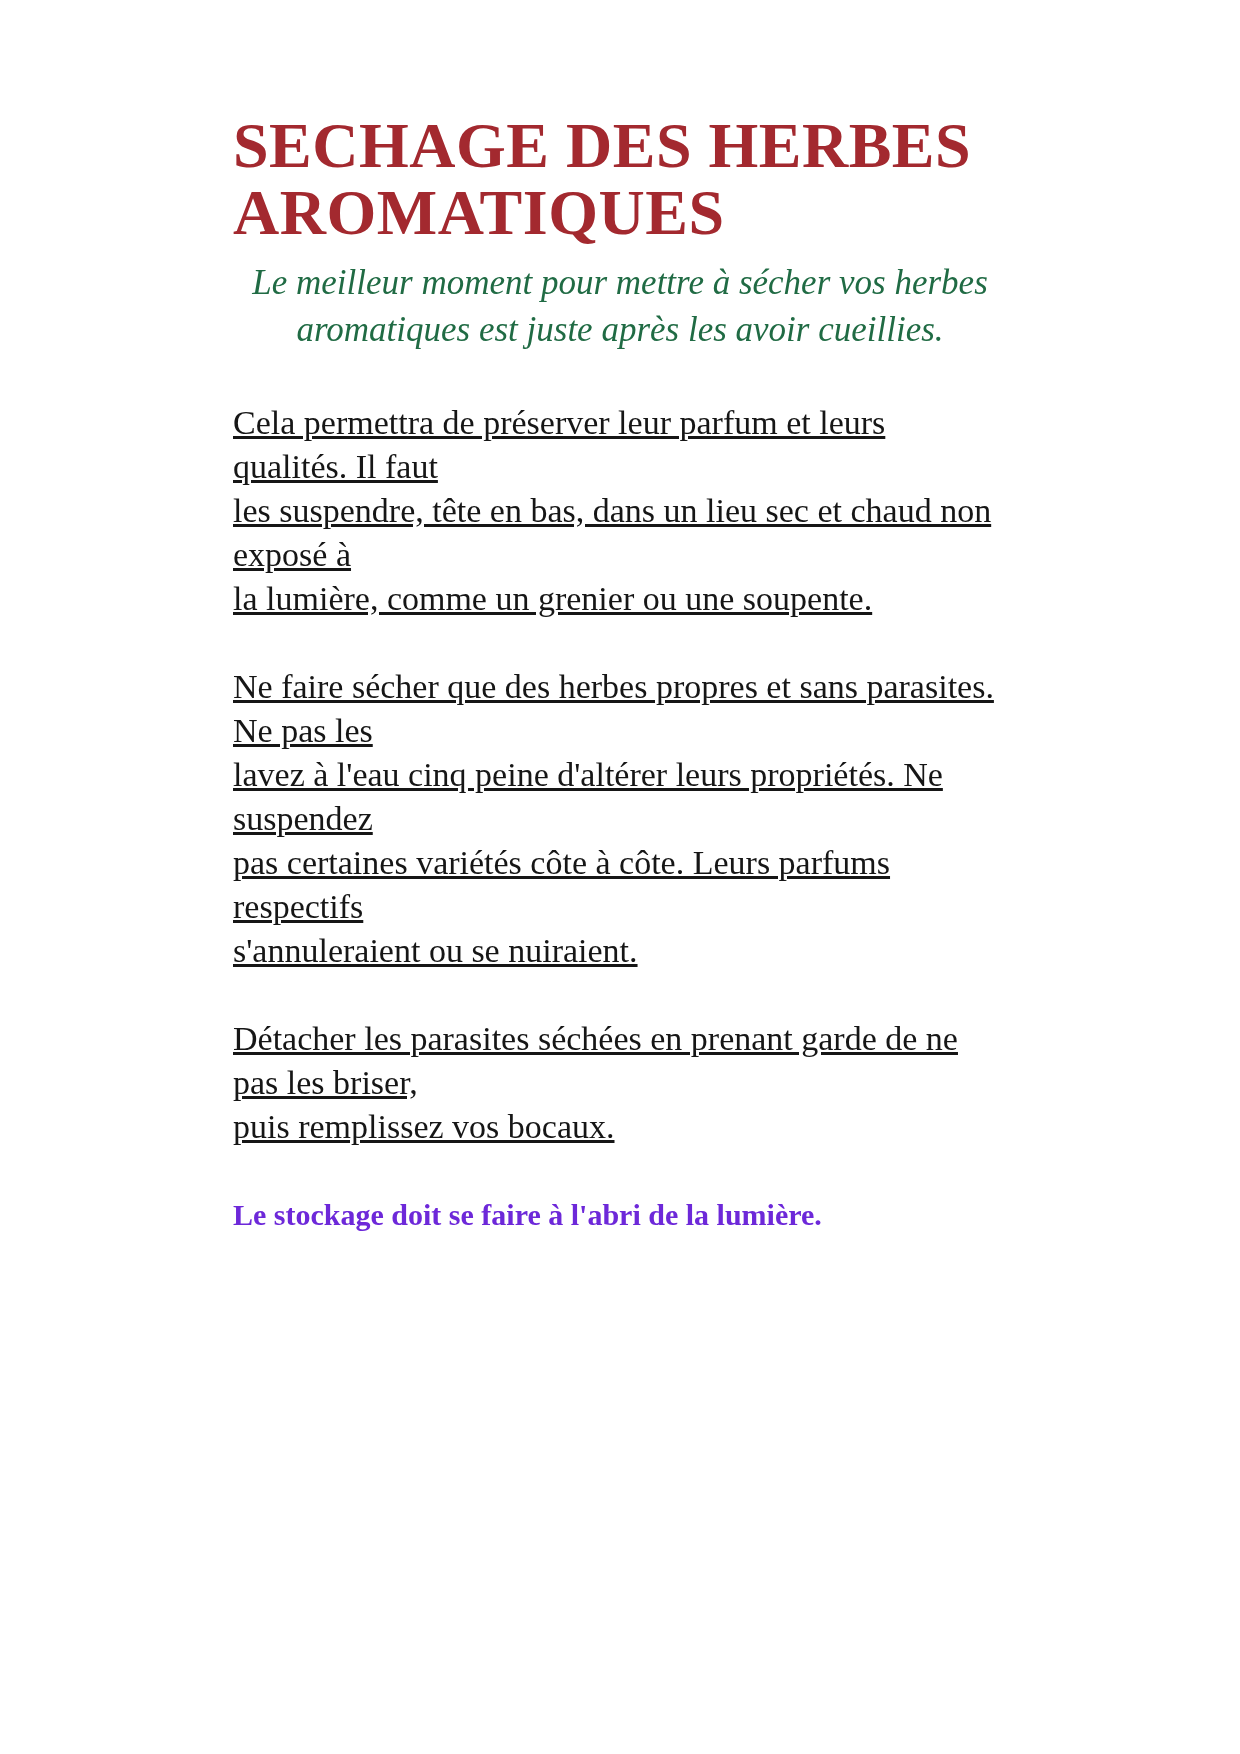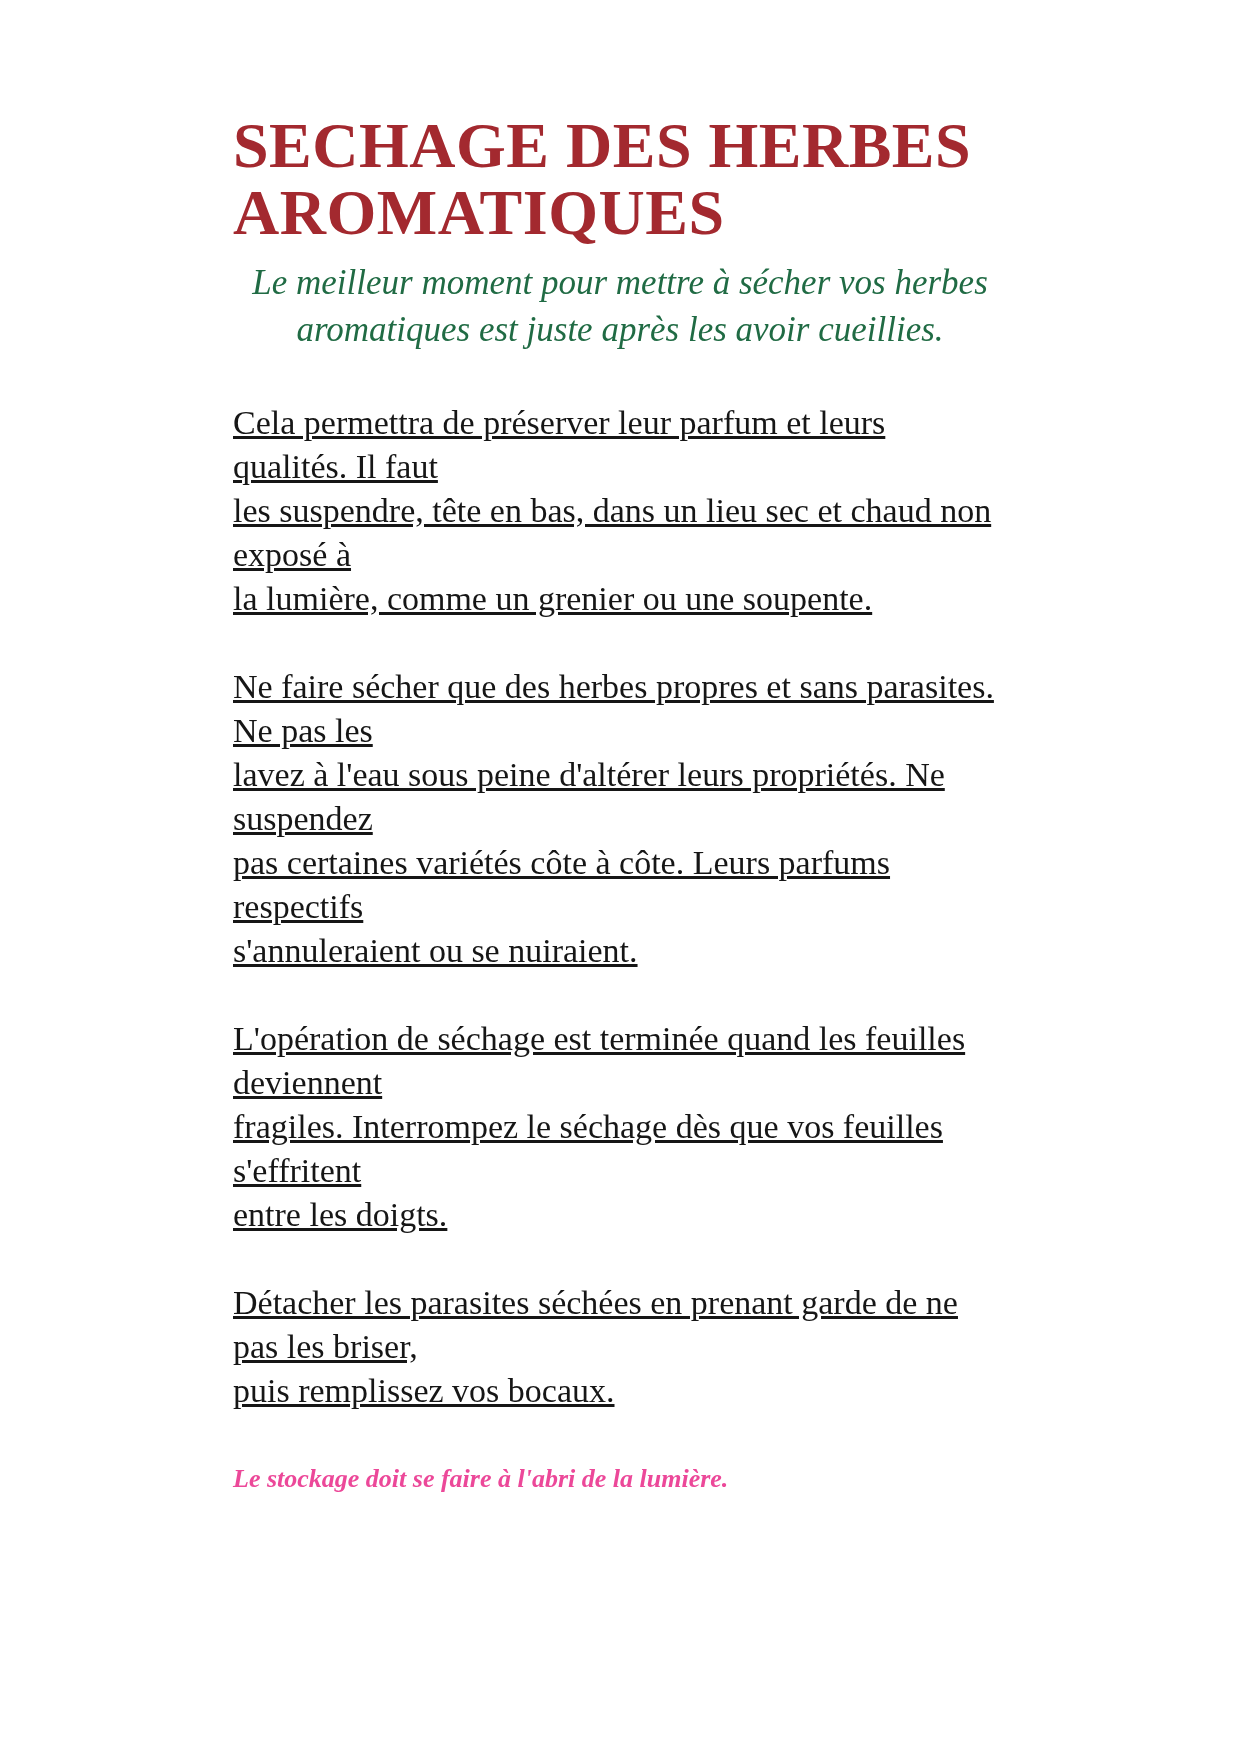--- a/index.html
+++ b/index.html
@@ -40,25 +40,24 @@
   }
   .doc-paragraph {
     font-size: 34px;
     line-height: 44px;
     color: #161616;
     white-space: pre-line;
     margin: 0 0 44px 0;
     text-decoration: underline;
   }
   .doc-closing {
-    font-size: 26px;
+    font-size: 30px;
     line-height: 44px;
     font-weight: bold;
-    font-style: italic;
-    color: #ec4899;
+    color: #6d28d9;
     white-space: pre-line;
     margin: 0;
   }
 </style>
 </head>
 <body>
 
 <div class="page">
 
   <h1 class="doc-title">SECHAGE DES HERBES
@@ -66,26 +65,23 @@
 
   <div class="doc-subtitle">Le meilleur moment pour mettre à sécher vos herbes
 aromatiques est juste après les avoir cueillies.</div>
 
   <div class="doc-paragraph">Cela permettra de préserver leur parfum et leurs qualités. Il faut
 les suspendre, tête en bas, dans un lieu sec et chaud non exposé à
 la lumière, comme un grenier ou une soupente.</div>
 
 
   <div class="doc-paragraph">Ne faire sécher que des herbes propres et sans parasites. Ne pas les
-lavez à l'eau sous peine d'altérer leurs propriétés. Ne suspendez
+lavez à l'eau cinq peine d'altérer leurs propriétés. Ne suspendez
 pas certaines variétés côte à côte. Leurs parfums respectifs
 s'annuleraient ou se nuiraient.</div>
 
-  <div class="doc-paragraph">L'opération de séchage est terminée quand les feuilles deviennent
-fragiles. Interrompez le séchage dès que vos feuilles s'effritent
-entre les doigts.</div>
 
   <div class="doc-paragraph">Détacher les parasites séchées en prenant garde de ne pas les briser,
 puis remplissez vos bocaux.</div>
 
   <div class="doc-closing">Le stockage doit se faire à l'abri de la lumière.</div>
 
 </div>
 
 </body></html>

